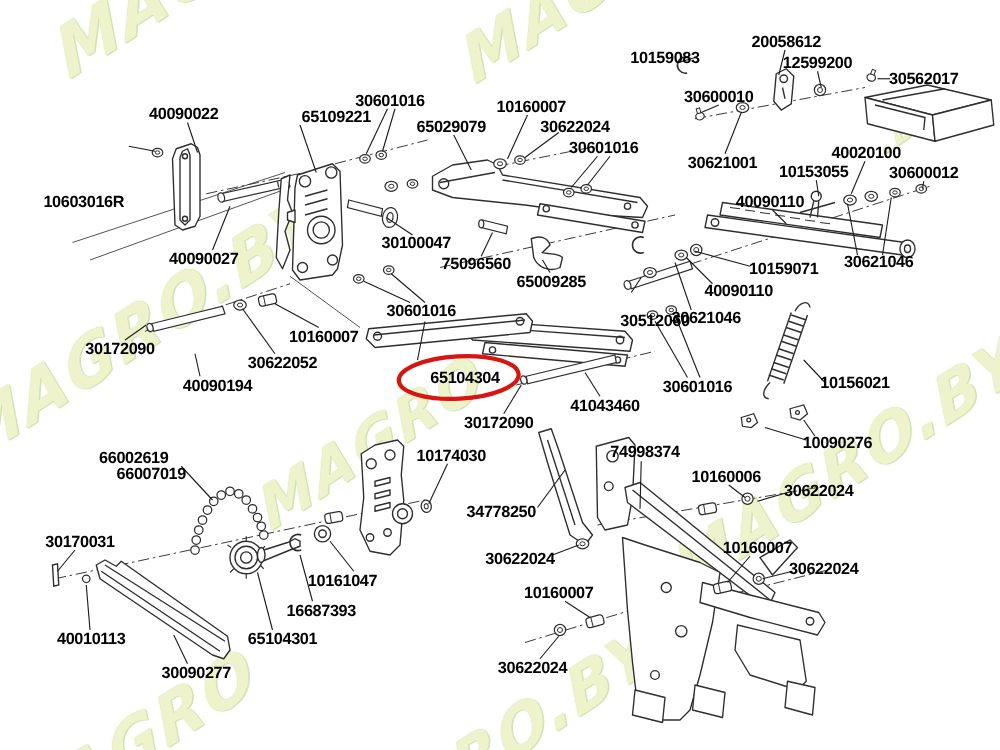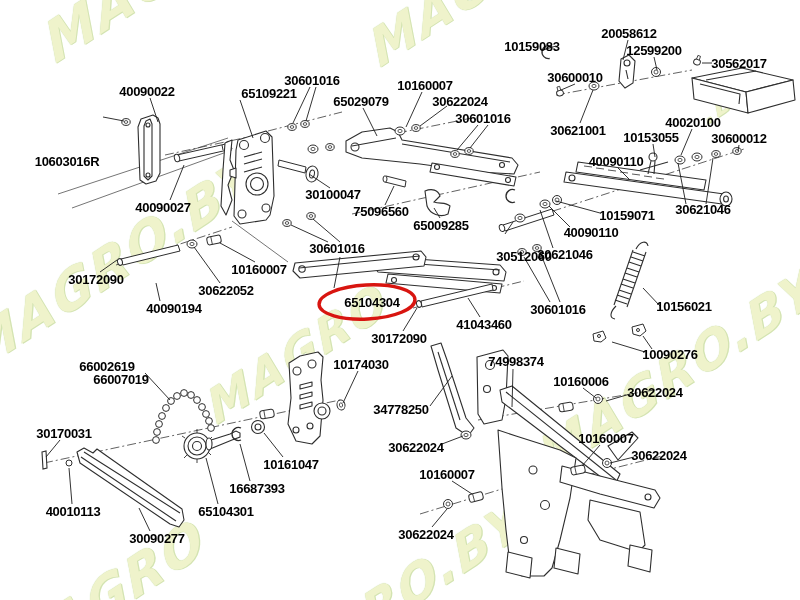--- a/index.html
+++ b/index.html
@@ -414,21 +414,21 @@
       <div class="part-label" style="left: 107px; top: 366px;">66002619</div>
       <div class="part-label" style="left: 121px; top: 379px;">66007019</div>
       <div class="part-label" style="left: 361px; top: 364px;">10174030</div>
       <div class="part-label" style="left: 581px; top: 381px;">10160006</div>
       <div class="part-label" style="left: 655px; top: 392px;">30622024</div>
       <div class="part-label" style="left: 401px; top: 409px;">34778250</div>
       <div class="part-label" style="left: 64px; top: 433px;">30170031</div>
       <div class="part-label" style="left: 416px; top: 447px;">30622024</div>
       <div class="part-label" style="left: 606px; top: 438px;">10160007</div>
       <div class="part-label" style="left: 659px; top: 455px;">30622024</div>
-      <div class="part-label" style="left: 291px; top: 464px;">10161047</div>
+      <div class="part-label" style="left: 274px; top: 464px;">10161047</div>
       <div class="part-label" style="left: 447px; top: 474px;">10160007</div>
       <div class="part-label" style="left: 257px; top: 488px;">16687393</div>
       <div class="part-label" style="left: 73px; top: 511px;">40010113</div>
       <div class="part-label" style="left: 226px; top: 511px;">65104301</div>
       <div class="part-label" style="left: 157px; top: 538px;">30090277</div>
       <div class="part-label" style="left: 426px; top: 534px;">30622024</div>
     </div>
 </div>
 
 </body></html>

